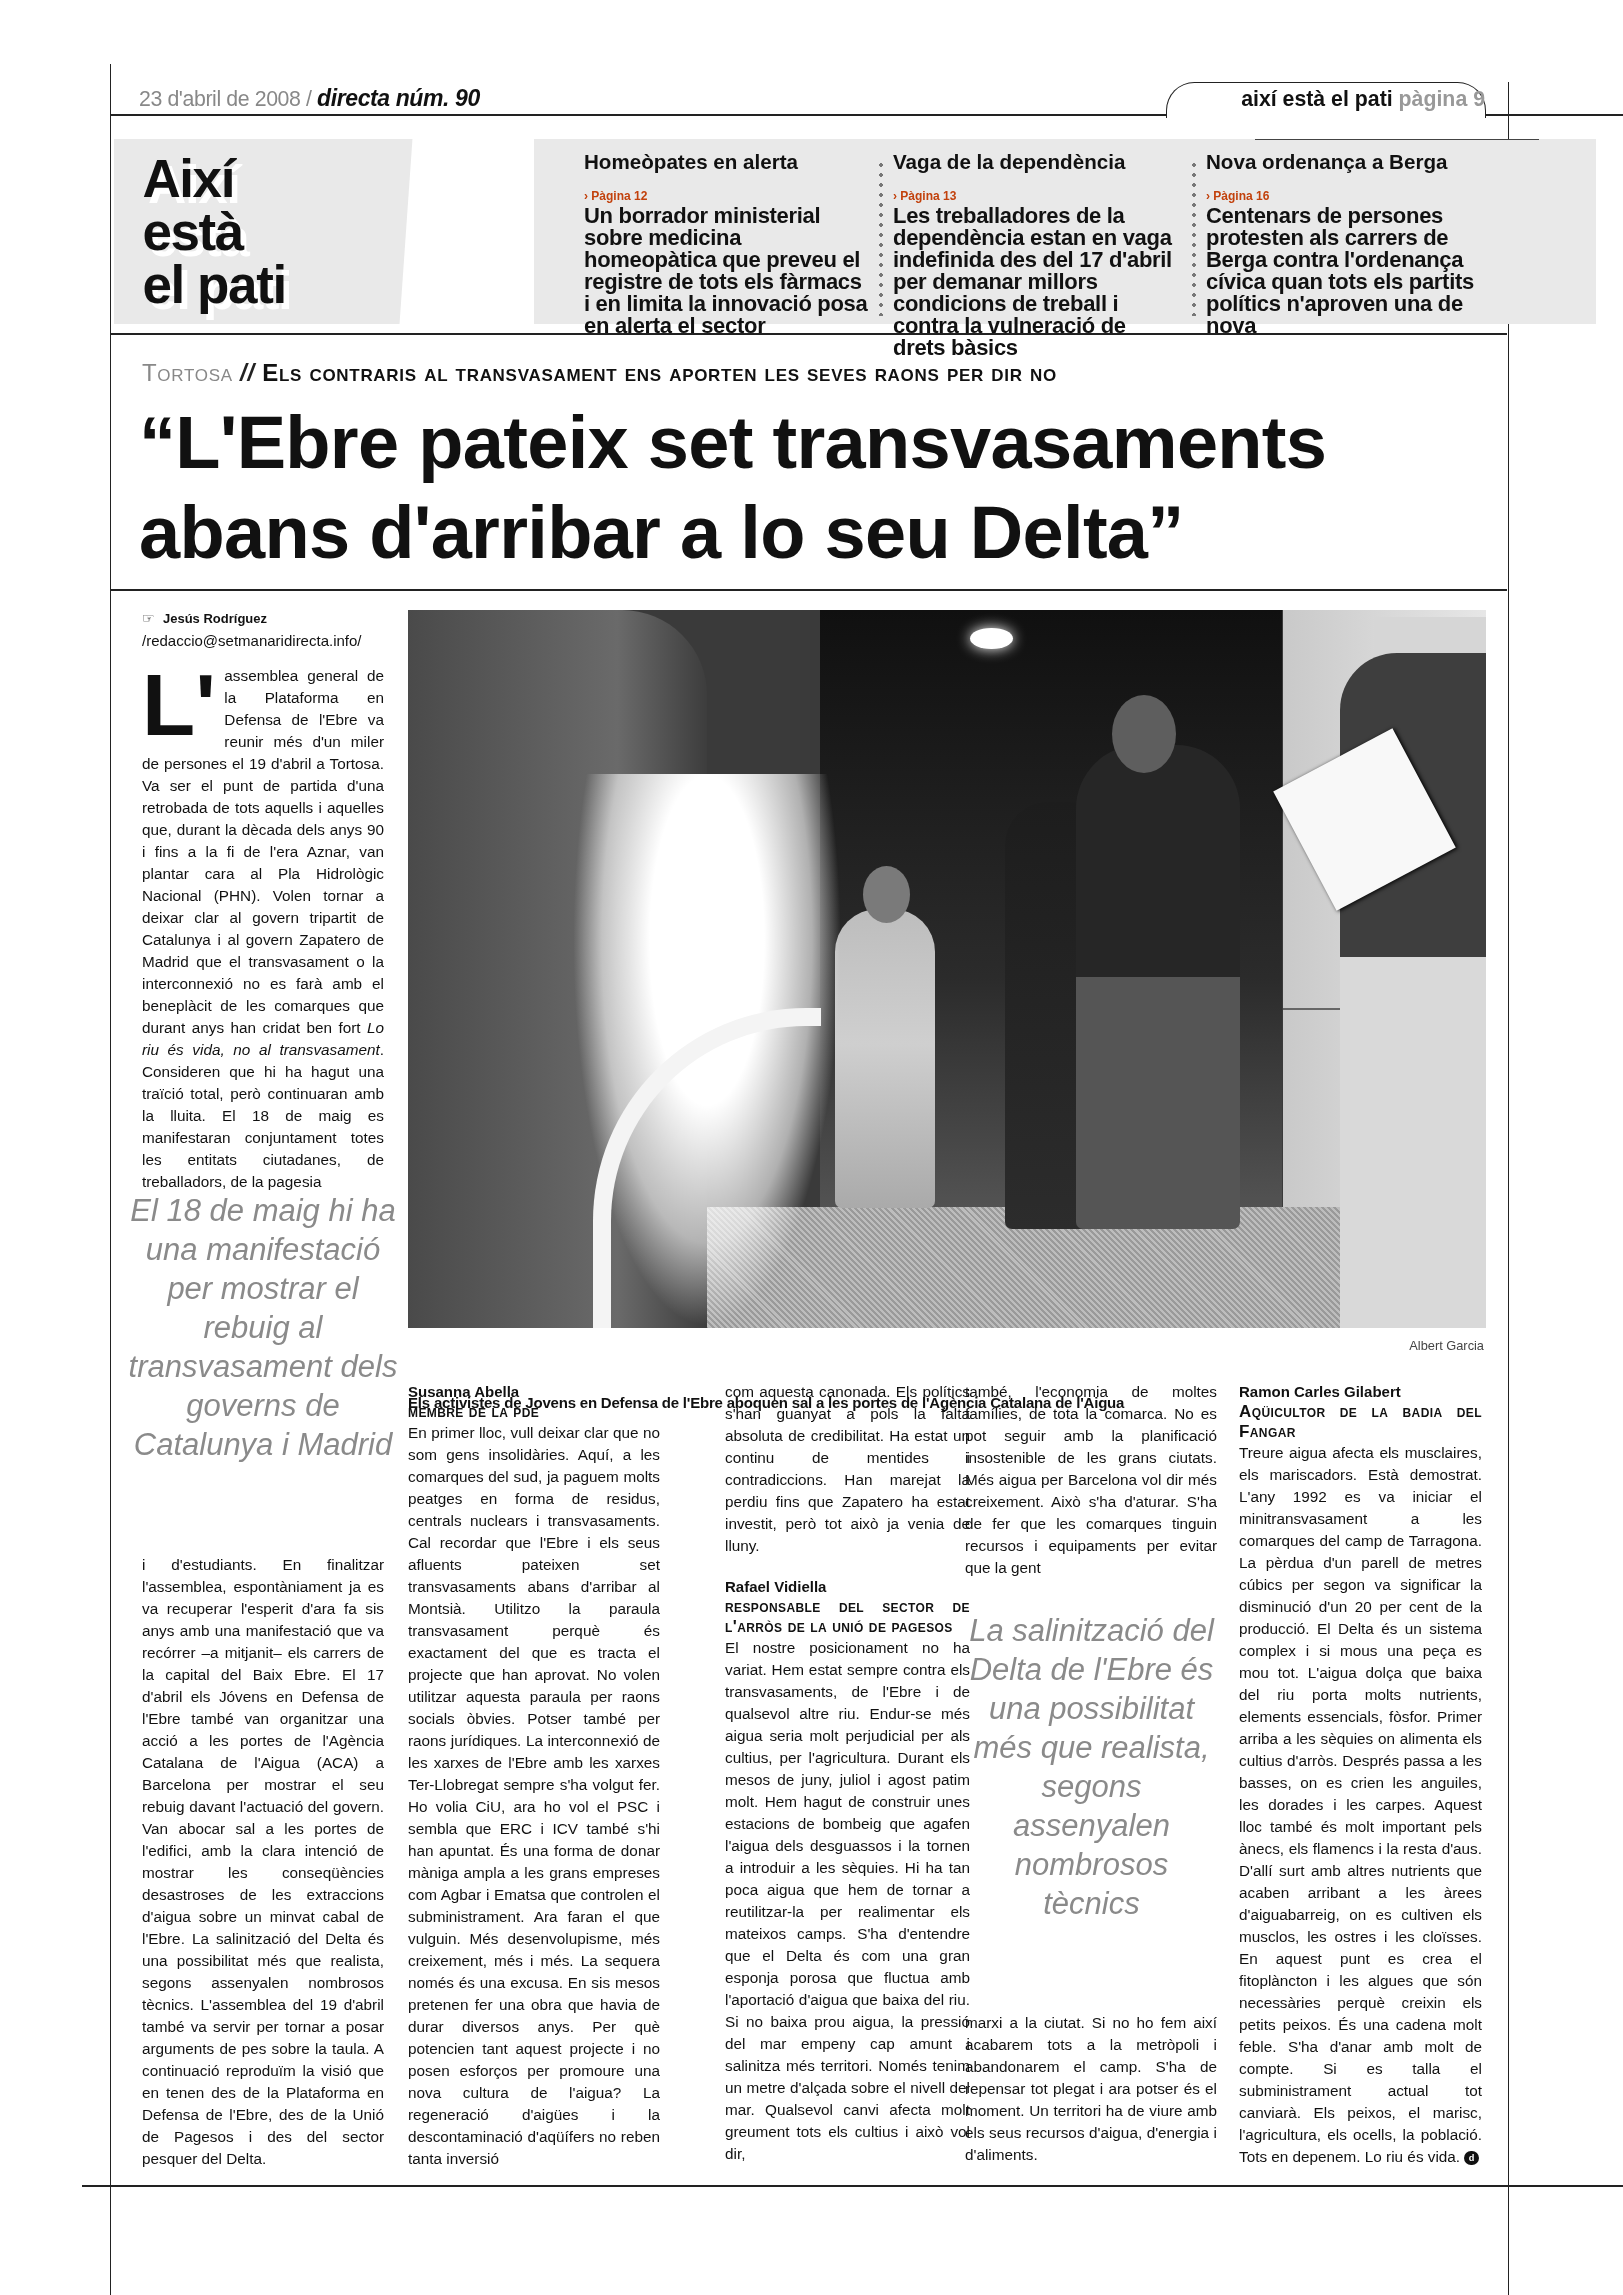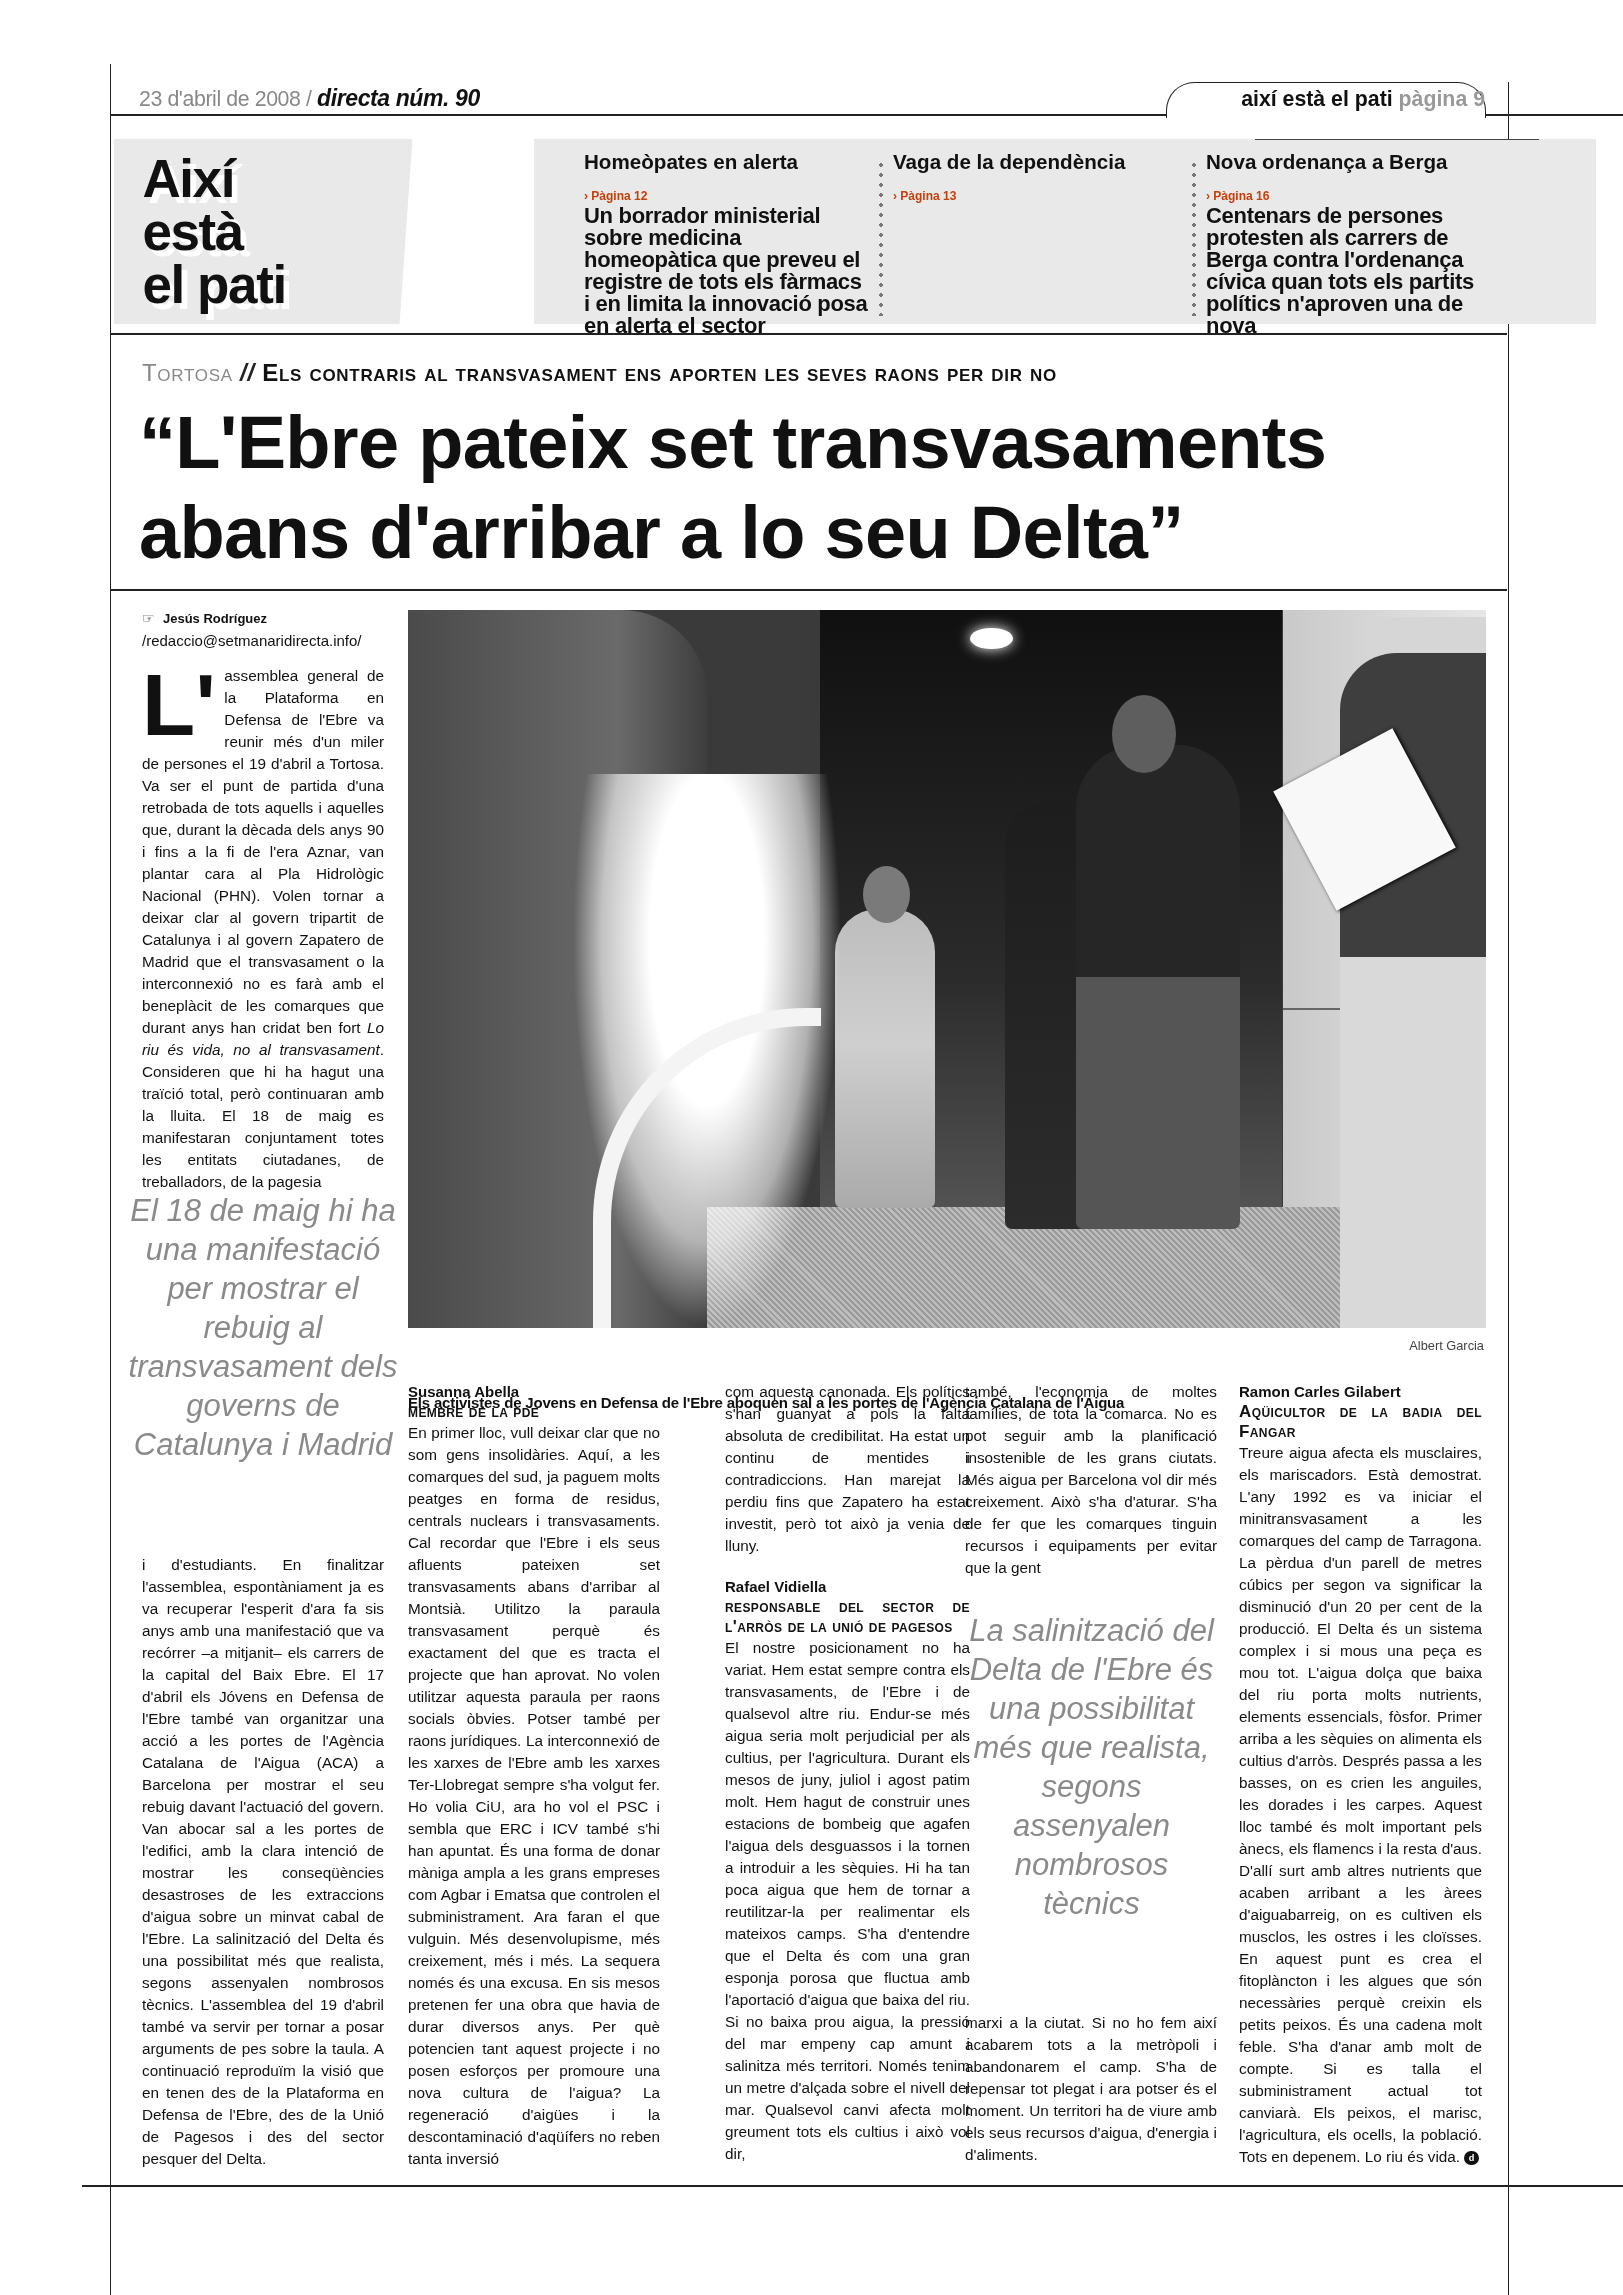--- a/index.html
+++ b/index.html
@@ -113,20 +113,21 @@
     <div class="strip-topline"></div>
     <div class="news-col" style="left:50px;">
       <h3>Homeòpates en alerta</h3>
       <div class="pgref">› Pàgina 12</div>
       <p>Un borrador ministerial sobre medicina homeopàtica que preveu el registre de tots els fàrmacs i en limita la innovació posa en alerta el sector</p>
     </div>
     <div class="dots" style="left:345px;"></div>
     <div class="news-col" style="left:359px;">
       <h3>Vaga de la dependència</h3>
       <div class="pgref">› Pàgina 13</div>
+      <p>Les treballadores de la dependència estan en vaga indefinida des del 17 d'abril per demanar millors condicions de treball i contra la vulneració de drets bàsics</p>
     </div>
     <div class="dots" style="left:658px;"></div>
     <div class="news-col" style="left:672px;">
       <h3>Nova ordenança a Berga</h3>
       <div class="pgref">› Pàgina 16</div>
       <p>Centenars de persones protesten als carrers de Berga contra l'ordenança cívica quan tots els partits polítics n'aproven una de nova</p>
     </div>
   </div>
 </div>
 

